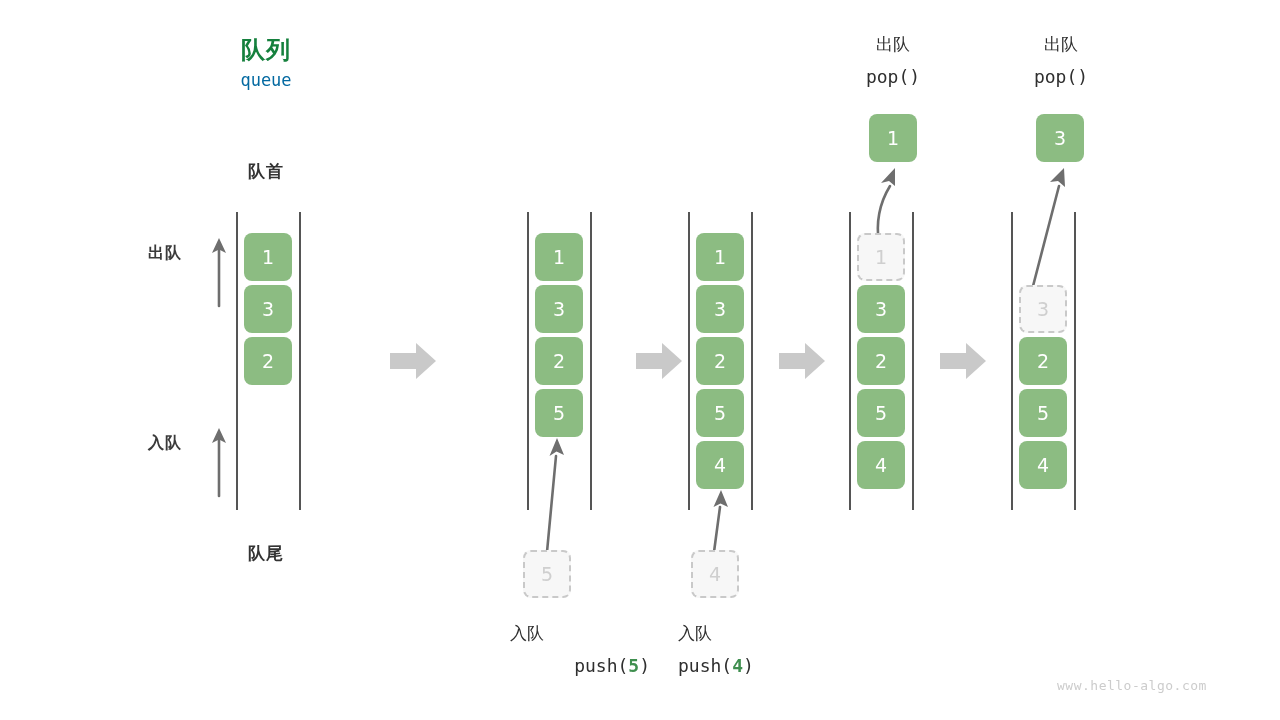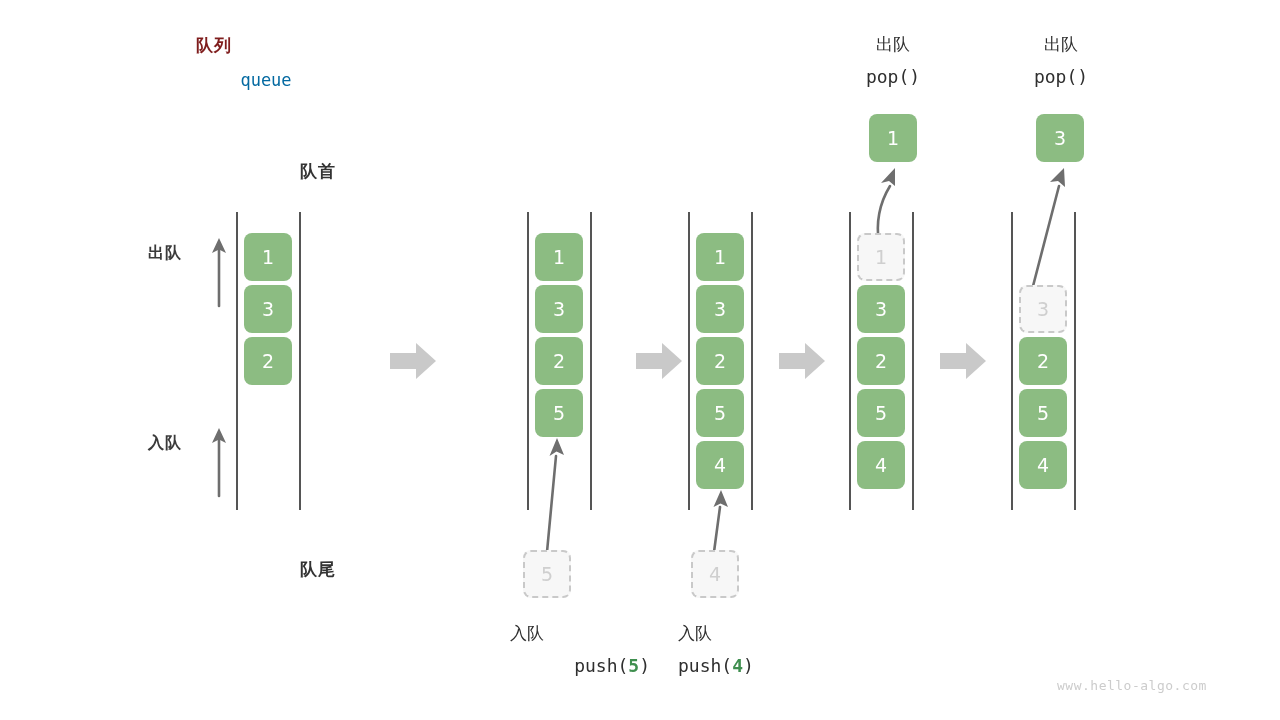--- a/index.html
+++ b/index.html
@@ -9,30 +9,30 @@
     font-family:"DejaVu Sans","Liberation Sans",sans-serif;
     overflow:hidden;
     position:relative;
   }
   #stage{position:absolute;left:0;top:0;width:1280px;height:720px;}
 
   .abs{position:absolute;}
 
   
   .title-cn{
-    font-weight:bold;font-size:17px;color:#7f1d1d;
-    letter-spacing:1px;text-align:left;white-space:nowrap;
+    font-weight:bold;font-size:24px;color:#15803d;
+    letter-spacing:1px;text-align:center;white-space:nowrap;
   }
   .title-en{
     font-size:17px;color:#0369a1;font-family:"DejaVu Sans Mono","Liberation Mono",monospace;
     text-align:center;white-space:nowrap;
   }
   .side-label{
     font-weight:bold;font-size:17px;color:#333333;
-    text-align:right;white-space:nowrap;letter-spacing:1px;
+    text-align:center;white-space:nowrap;letter-spacing:1px;
   }
   .op-label{
     font-weight:bold;font-size:16px;color:#3a3a3a;
     white-space:nowrap;letter-spacing:1px;
   }
   .col-cap-cn{
     font-size:17px;color:#2f2f2f;white-space:nowrap;text-align:center;
   }
   .col-cap-code{
     font-size:18px;color:#2f2f2f;white-space:nowrap;text-align:center;
@@ -72,21 +72,21 @@
 </style>
 </head>
 <body>
 
 <div id="stage">
 
   <div class="abs title-cn" style="left:196px;top:34px;width:140px;">队列</div>
   <div class="abs title-en" style="left:196px;top:70px;width:140px;">queue</div>
 
   <div class="abs side-label" style="left:196px;top:160px;width:140px;">队首</div>
-  <div class="abs side-label" style="left:196px;top:542px;width:140px;margin-top:16px;">队尾</div>
+  <div class="abs side-label" style="left:196px;top:542px;width:140px;">队尾</div>
 
   <div class="abs op-label" style="left:148px;top:243px;">出队</div>
   <svg class="abs" style="left:206px;top:234px;" width="26" height="74">
     <line x1="13" y1="72" x2="13" y2="16" stroke="#6e6e6e" stroke-width="2.6" stroke-linecap="round"></line>
     <path d="M13 4 L20 19 L13 15.5 L6 19 Z" fill="#6e6e6e"></path>
   </svg>
 
   <div class="abs op-label" style="left:148px;top:433px;">入队</div>
   <svg class="abs" style="left:206px;top:424px;" width="26" height="74">
     <line x1="13" y1="72" x2="13" y2="16" stroke="#6e6e6e" stroke-width="2.6" stroke-linecap="round"></line>

